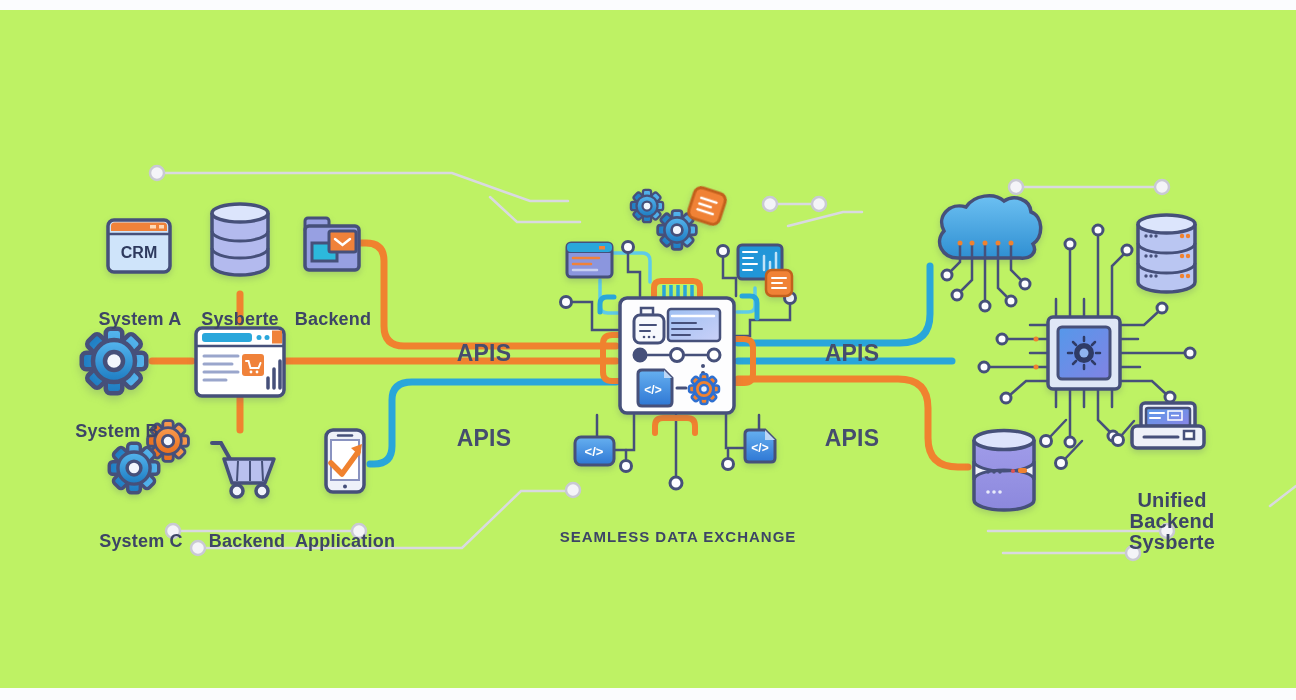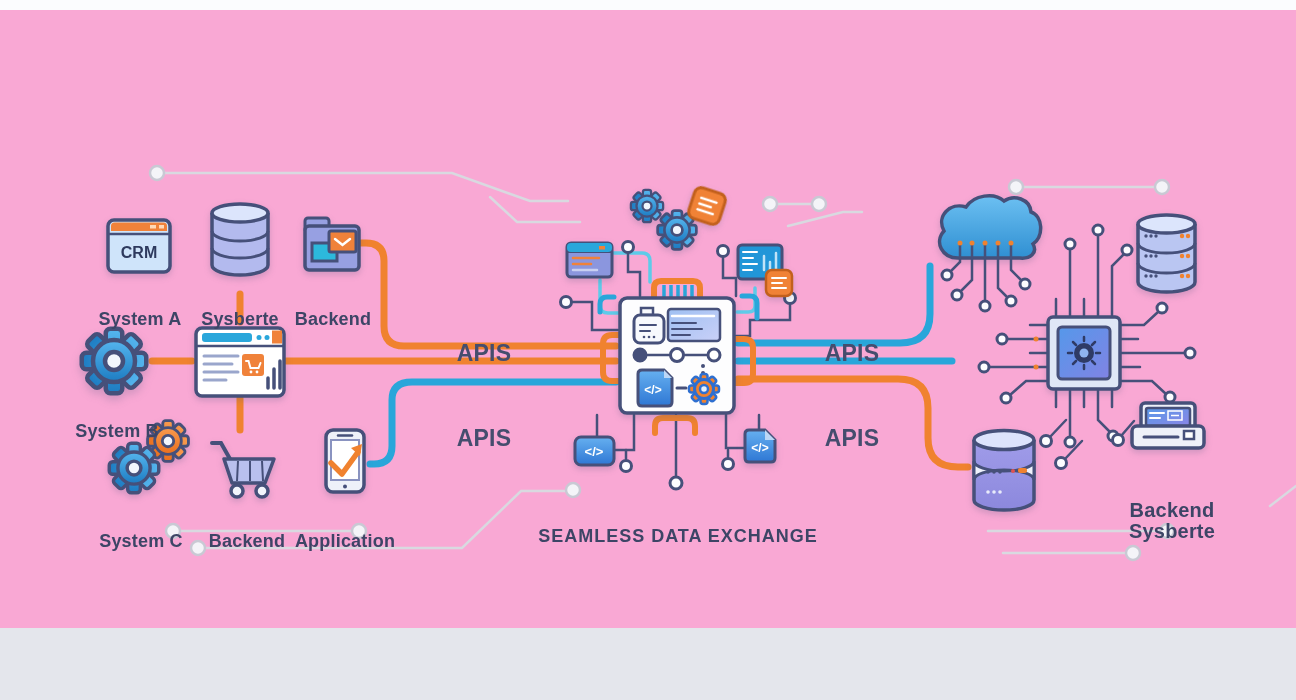--- a/index.html
+++ b/index.html
@@ -1,29 +1,29 @@
 <!DOCTYPE html>
 <html><head>
 <meta charset="utf-8">
 <style>
   html,body{margin:0;padding:0;background:#e4e6ec;}
   #stage{
-    position:relative;width:1296px;height:628px;overflow:hidden;
-    background:#f9a8d4;font-family:"Liberation Sans",sans-serif;
+    position:relative;width:1296px;height:700px;overflow:hidden;
+    background:#bef264;font-family:"Liberation Sans",sans-serif;
   }
   .strip{position:absolute;left:0;width:1296px;background:#fbfcfe;}
   svg{position:absolute;left:0;top:0;}
   .lbl{
     position:absolute;transform:translate(-50%,-50%);
     color:#3d4566;font-weight:700;font-size:18px;white-space:nowrap;
     letter-spacing:.2px;
     margin-top:31px;
   }
   .apis{font-size:23px;color:#454d6e;}
-  .caption{font-size:18px;font-weight:800;letter-spacing:1px;color:#3d4566;}
+  .caption{font-size:15px;font-weight:800;letter-spacing:1px;color:#3d4566;}
   .rcap{font-size:20px;line-height:21px;text-align:center;white-space:normal;width:180px;}
   
   .tc{stroke:#46507a;stroke-width:2.5;fill:none;stroke-linecap:round;}
   .tcy{stroke:#5ecbe9;stroke-width:3.5;fill:none;stroke-linecap:round;}
   .tg{stroke:#d9d9e0;stroke-width:2.5;fill:none;stroke-linecap:round;}
   .lo{stroke:#f0822f;stroke-width:7;fill:none;stroke-linecap:round;}
   .lb{stroke:#29a6da;stroke-width:7;fill:none;stroke-linecap:round;}
   .ob{stroke:#f0822f;stroke-width:6;fill:none;stroke-linecap:round;}
   .bb{stroke:#29a6da;stroke-width:5;fill:none;stroke-linecap:round;}
   .nd{fill:#fdfdff;stroke:#46507a;stroke-width:3;}
@@ -414,16 +414,17 @@
   <div class="lbl" style="left:345px;top:510px;">Application</div>
 
   <div class="lbl apis" style="left:484px;top:322px;">APIS</div>
   <div class="lbl apis" style="left:484px;top:407px;">APIS</div>
   <div class="lbl apis" style="left:852px;top:322px;">APIS</div>
   <div class="lbl apis" style="left:852px;top:407px;">APIS</div>
 
   <div class="lbl caption" style="left:678px;top:505px;">SEAMLESS DATA EXCHANGE</div>
 
   <div class="lbl rcap" style="left:1172px;top:490px;">
+    <div>Unified</div>
     <div>Backend</div>
     <div>Sysberte</div>
   </div>
 </div>
 
 </body></html>

